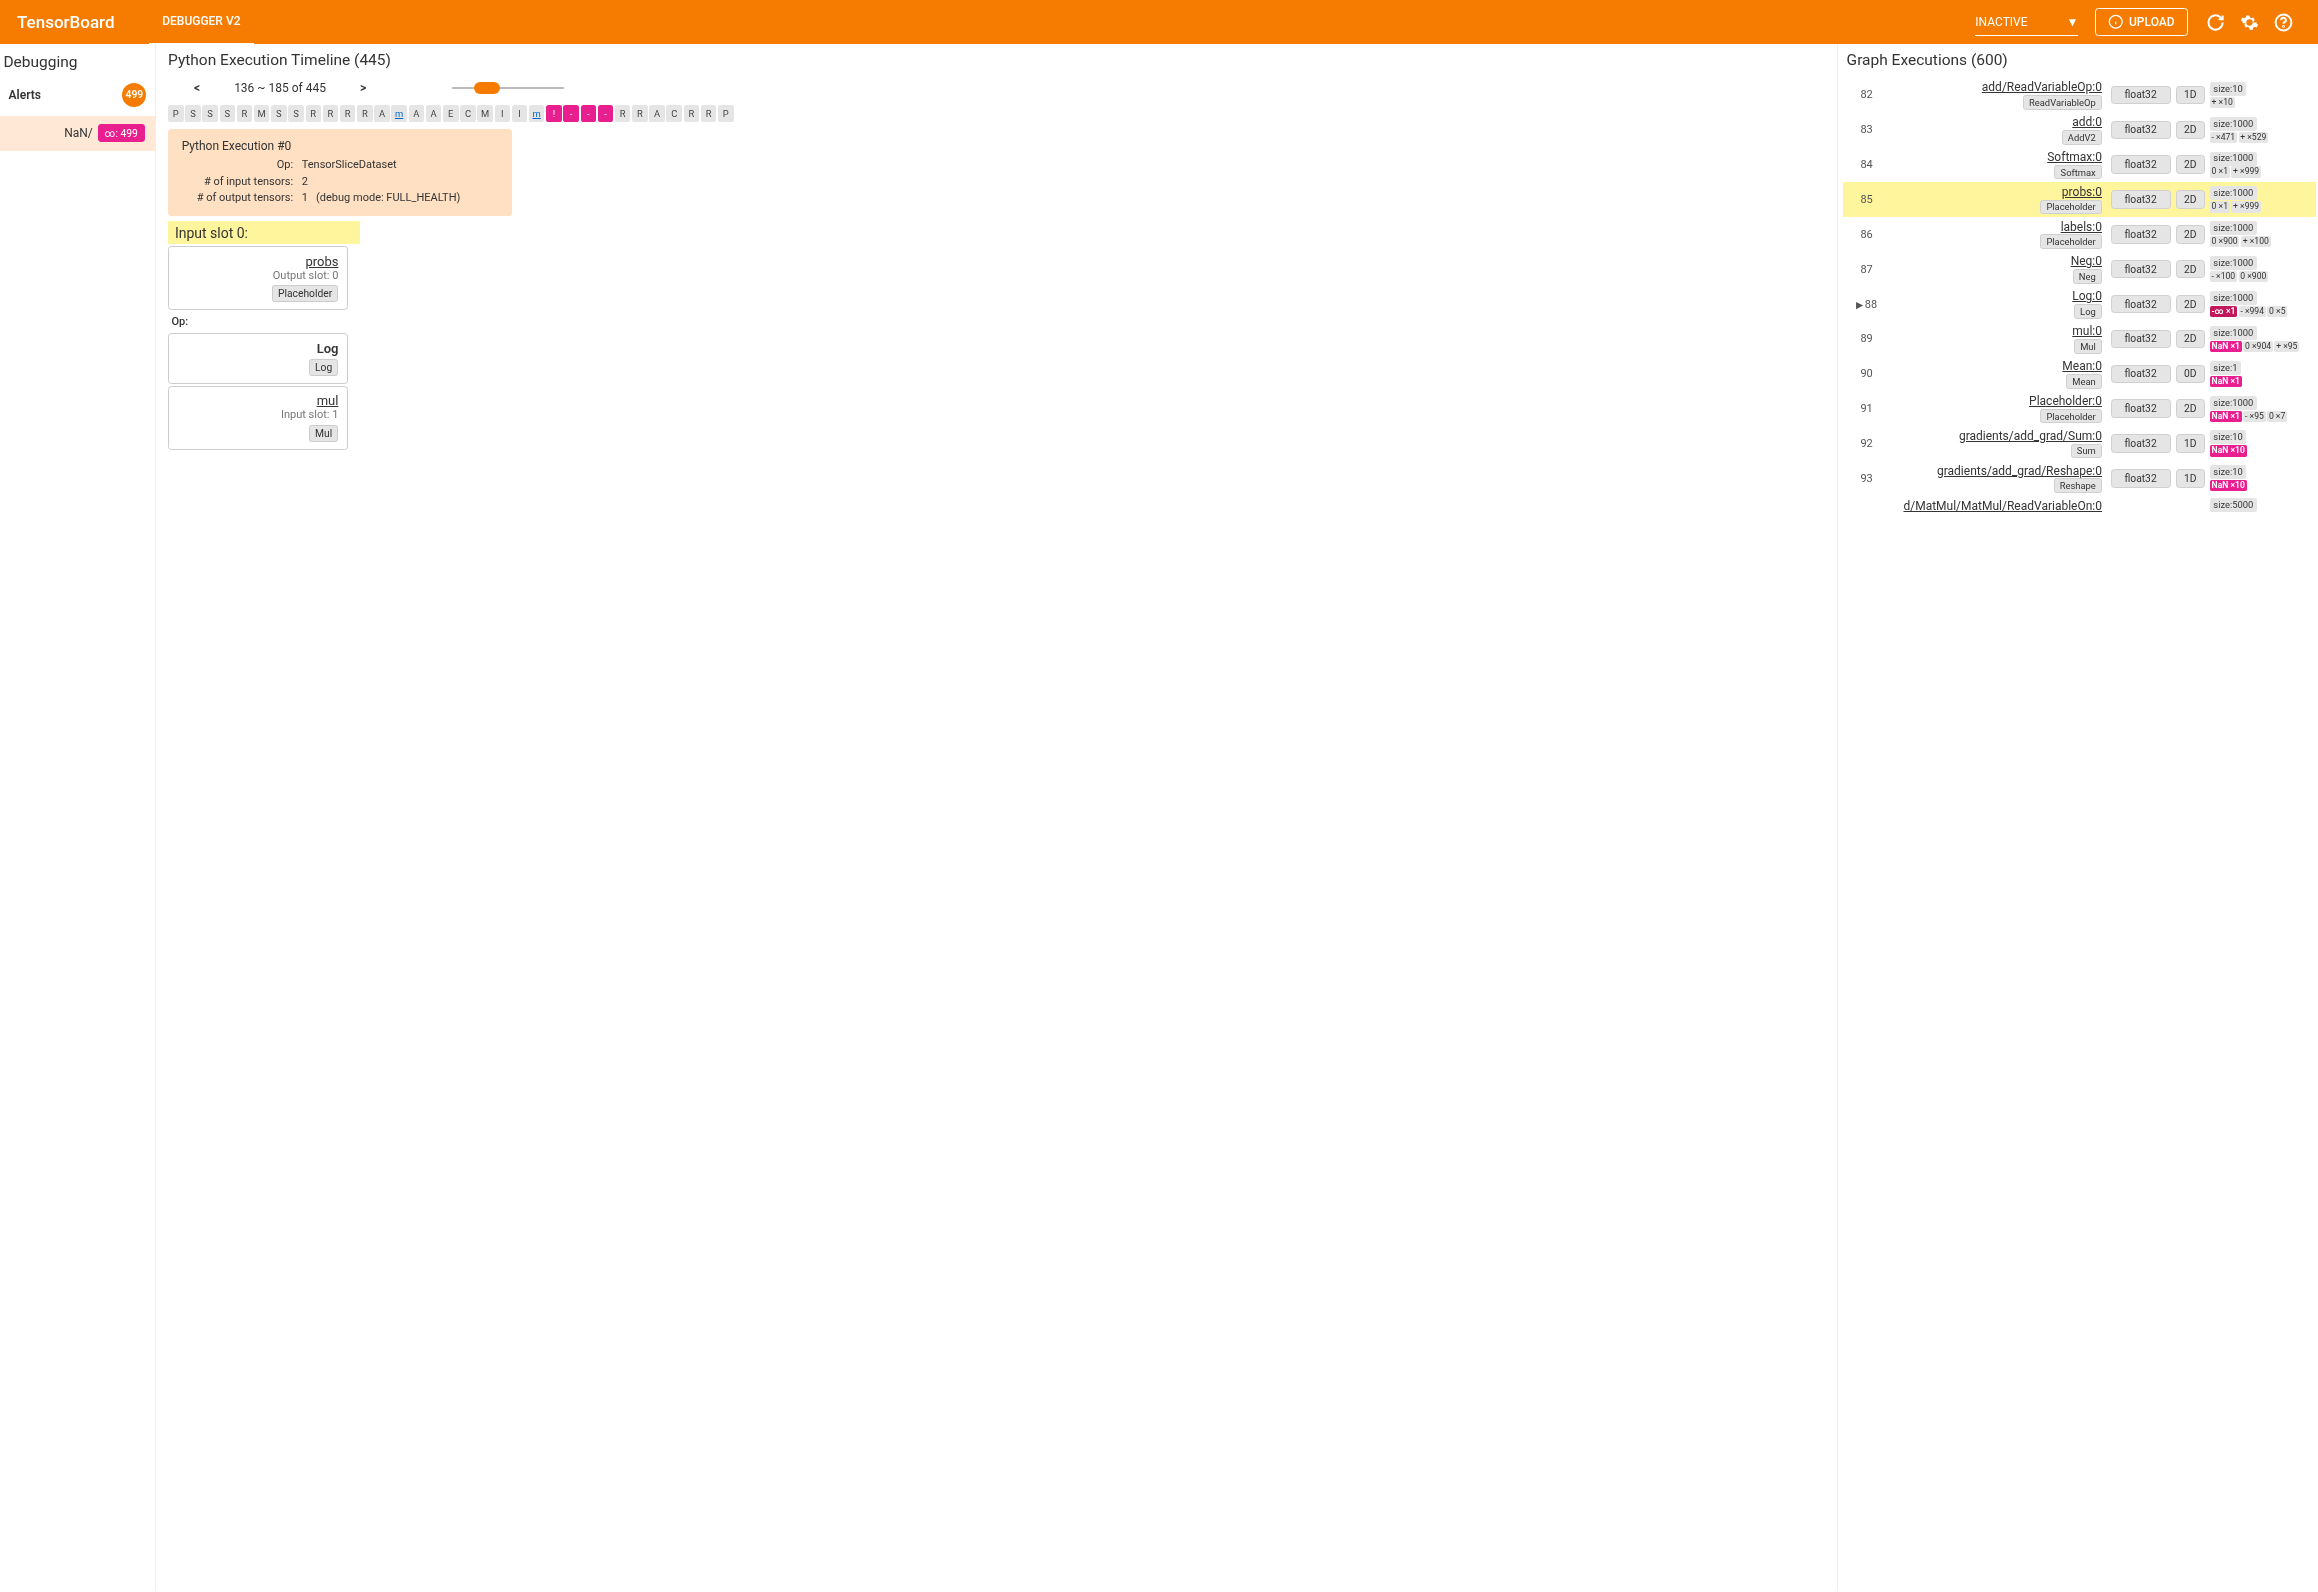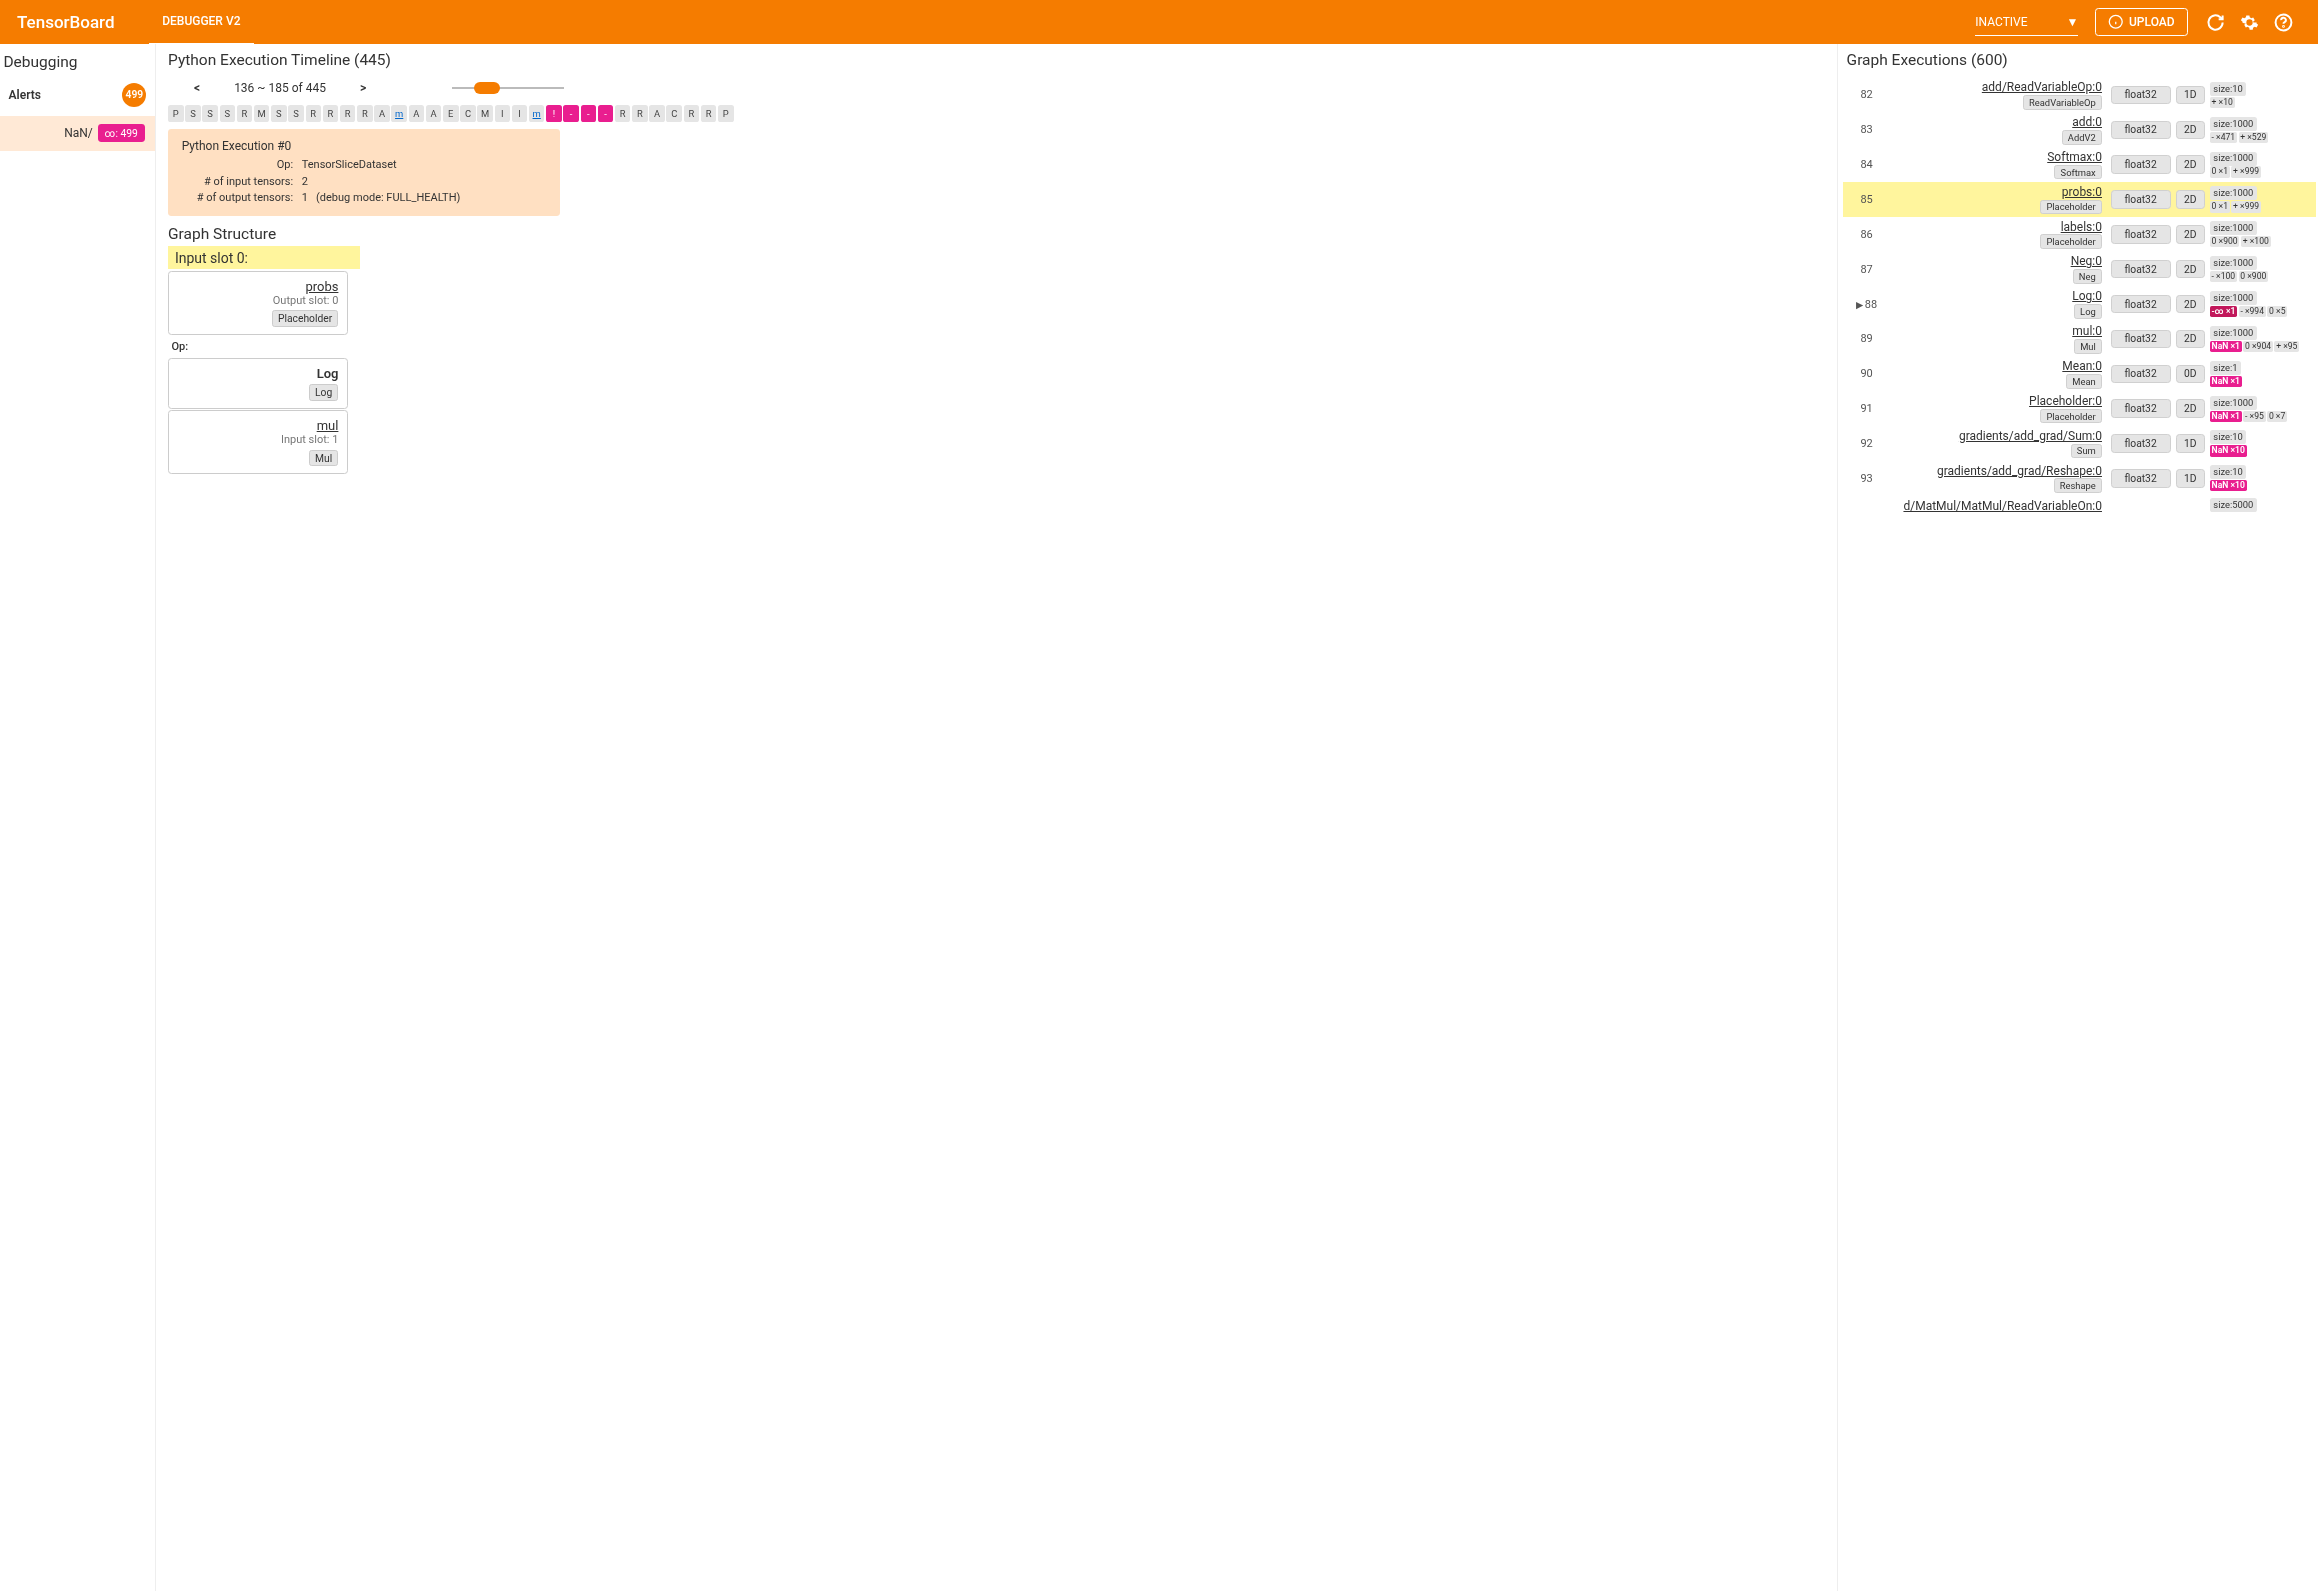--- a/index.html
+++ b/index.html
@@ -22,21 +22,21 @@
 .timeline-pane { padding: 6.9px 12px 0; }
 .pane-title { font-size: 15.5px; font-weight: 400; margin-bottom: 8.6px; }
 .timeline-nav { display:flex; align-items:center; gap: 34px; padding: 3.4px 26px 10.3px; font-size: 12px; }
 .tl-slider { display:flex; align-items:center; margin-left: 52px; }
 .tl-track { width: 112px; height:1.7px; background:#bbb; position:relative; }
 .tl-thumb { position:absolute; left: 21.5px; top:-5.2px; width: 26px; height: 12px; background:#f57c00; border-radius: 6px; }
 .tl-chips { display:flex; gap:1.7px; flex-wrap: nowrap; overflow:hidden; }
 .tl-chip { background:#e5e5e5; border-radius:2.6px; width:15.5px; height:17px; font-size:9.4px; display:flex;align-items:center;justify-content:center; color:#444; }
 .tl-chip.active1 { background:#e91e8f; color:#fff; }
 .tl-chip.link { color:#0066cc; text-decoration:underline; }
-.exec-detail { background:#ffe0c2; border-radius:3.4px; margin-top:6.9px; padding:10.3px 13.7px; width: 392px; }
+.exec-detail { background:#ffe0c2; border-radius:3.4px; margin-top:6.9px; padding:10.3px 13.7px; width: 344px; }
 .exec-detail .row { display:grid; grid-template-columns: 120px 1fr; font-size:11px; padding:1.7px 0; }
 .exec-detail .row .lbl { text-align:right; padding-right:8.6px; color:#333; }
 .graph-struct { margin-top:5.2px; }
 .gs-title { font-size:15.5px; padding: 3.4px 0; }
 .slot-hdr { background: #fff59d; padding: 3.4px 6.9px; font-size:14px; width: 192px; }
 .op-hdr { font-size:11px; padding:3.4px 3.4px; font-weight:500; }
 .slot-box { border:0.9px solid #ccc; border-radius:3.4px; width:180px; padding:6.9px 8.6px; margin: 1.7px 0; text-align:right; }
 .slot-box .nm { font-size:13px; text-decoration:underline; }
 .slot-box .sl { font-size:11px; color:#777; }
 .slot-box .tg { display:inline-block; background:#e5e5e5; border:0.9px solid #ccc; border-radius:2.6px; padding:0.9px 5.2px; font-size:10.3px; margin-top:3.4px; }
@@ -168,21 +168,20 @@
         <div class="row">
             <span class="lbl"># of input tensors:</span>
             <span>2</span>
           </div>
         <div class="row">
             <span class="lbl"># of output tensors:</span>
             <span><span>1</span>&nbsp;&nbsp;&nbsp;<span>(debug mode: FULL_HEALTH)</span></span>
           </div>
       </div>
       <div class="graph-struct">
-        <div class="gs-title">Graph Structure</div>
         <div class="slot-hdr">Input slot 0:</div>
         <div class="slot-box">
           <div class="nm">probs</div>
           <div class="sl">Output slot: 0</div>
           <div class="tg">Placeholder</div>
         </div>
         <div class="op-hdr">Op:</div>
         <div class="slot-box">
           <div class="nm" style="text-decoration:none;font-weight:600;">Log</div>
           <div class="tg">Log</div>

